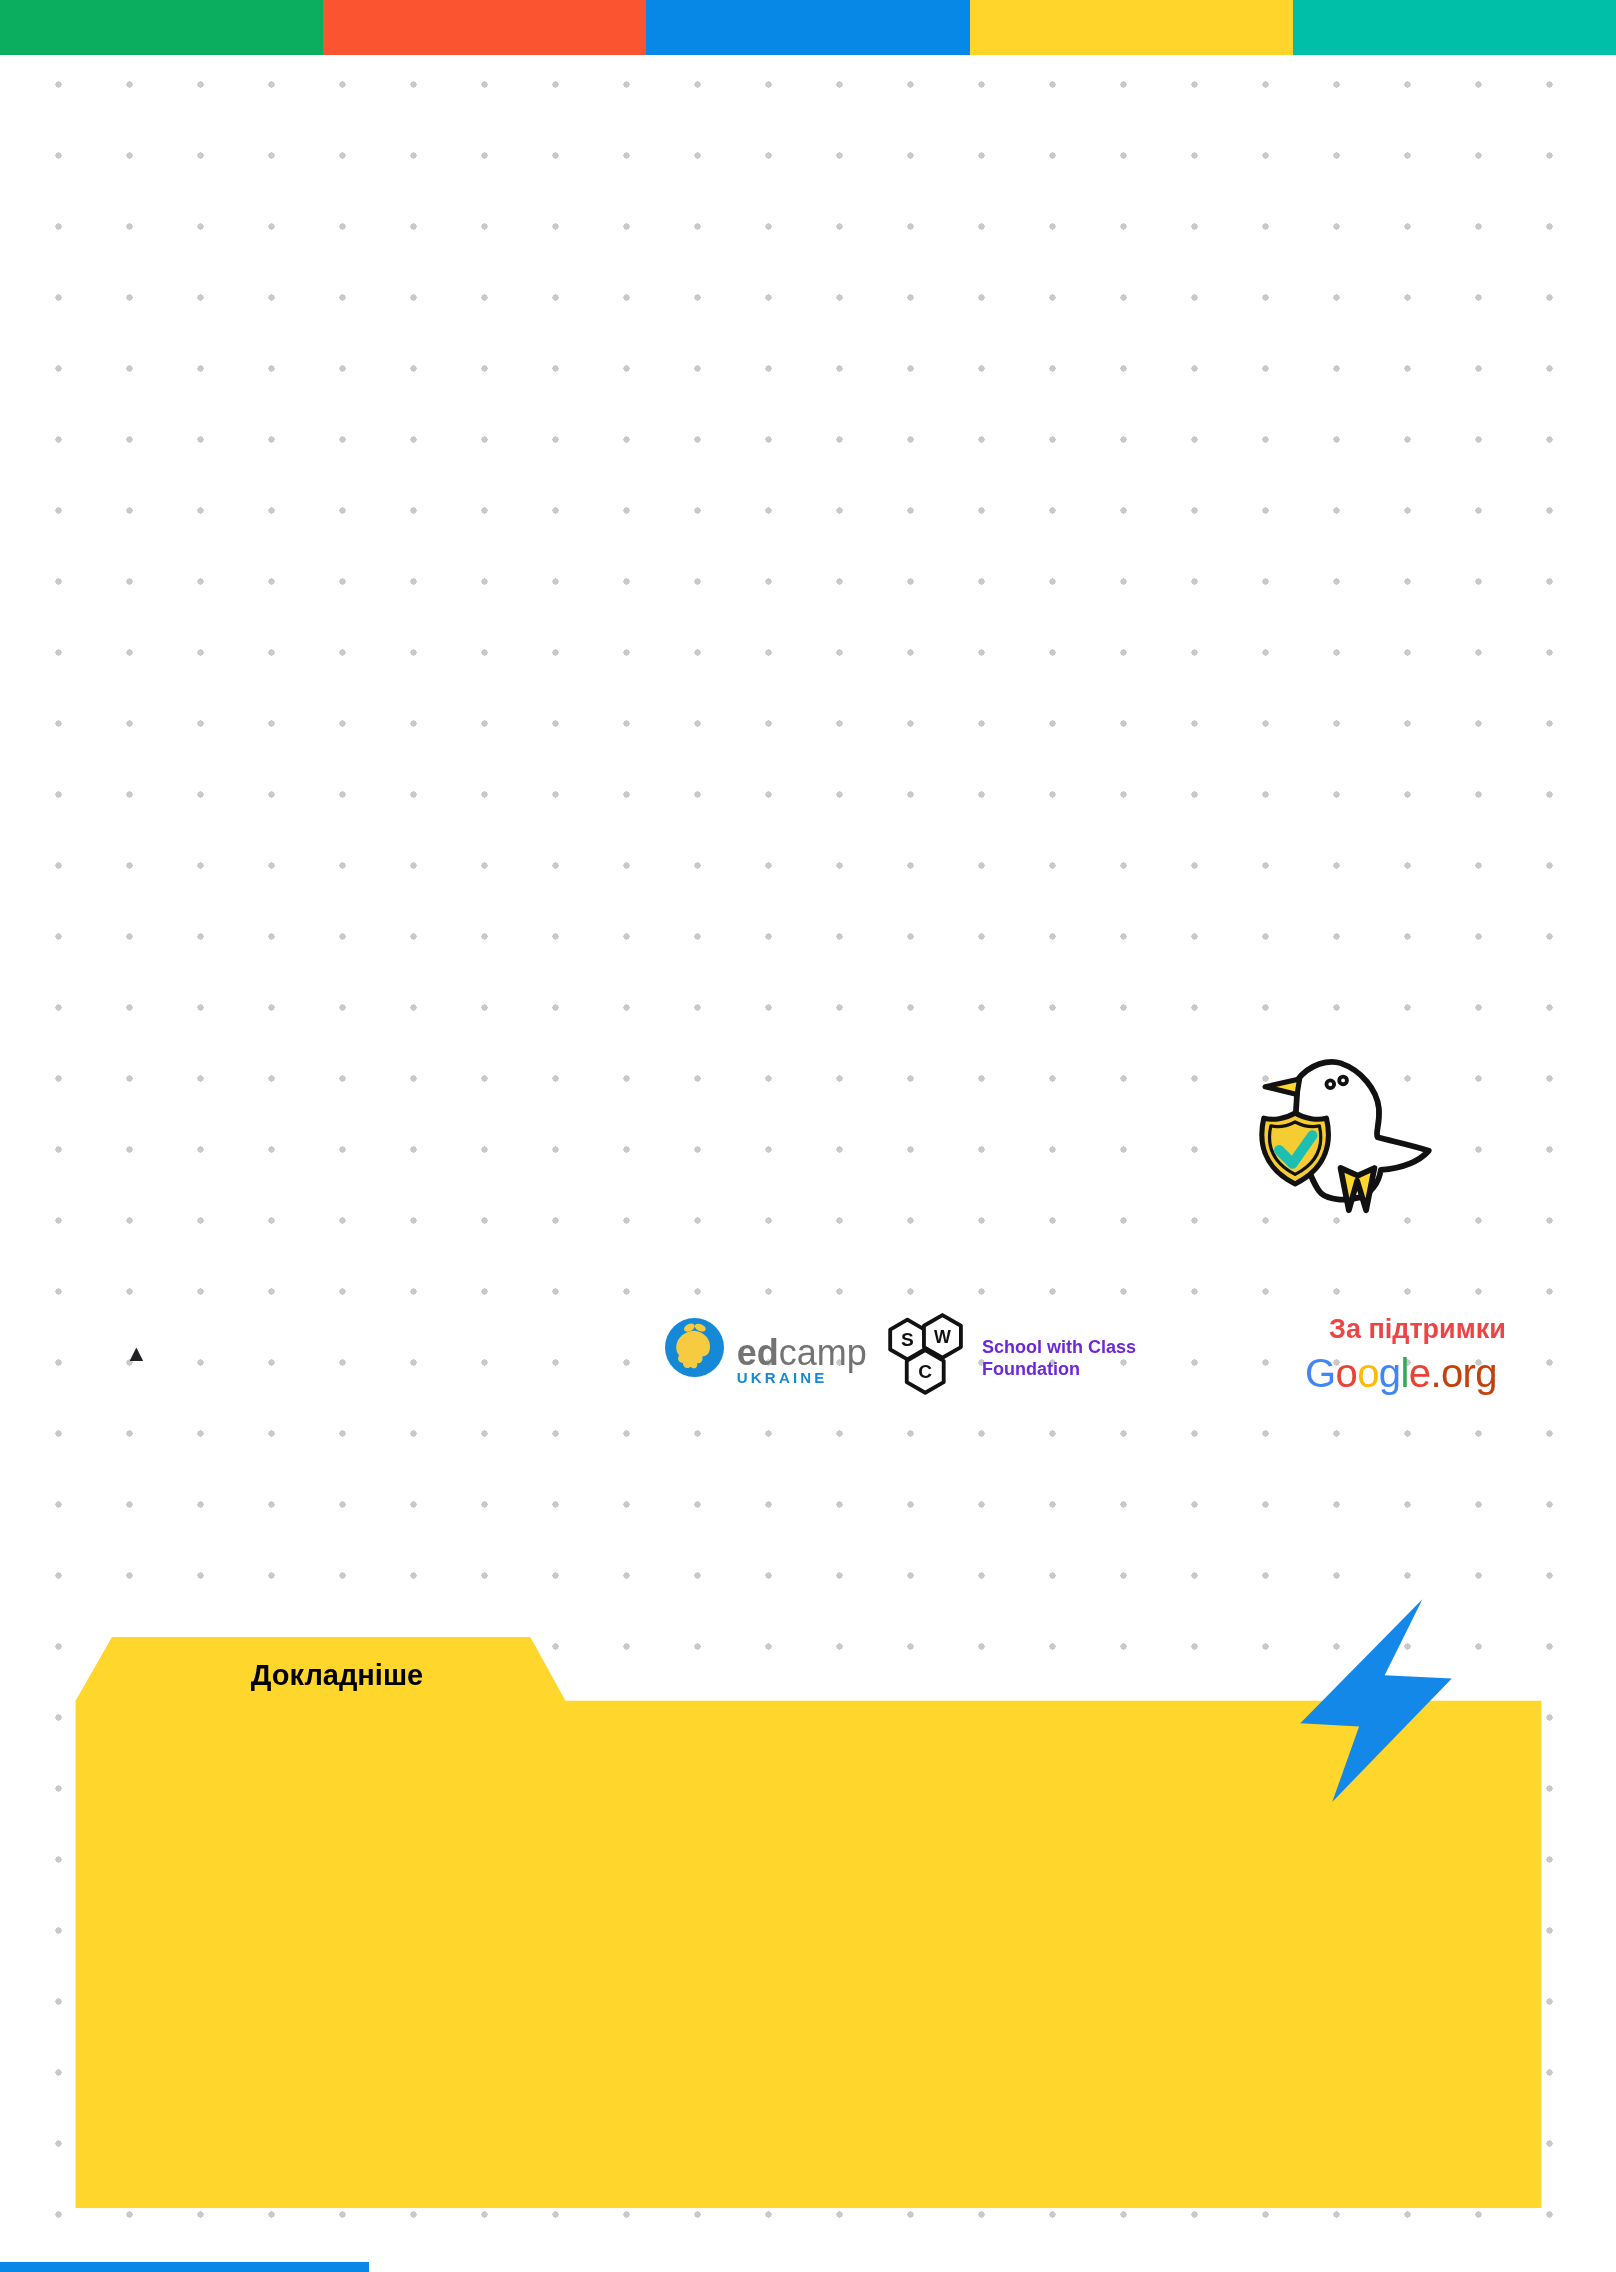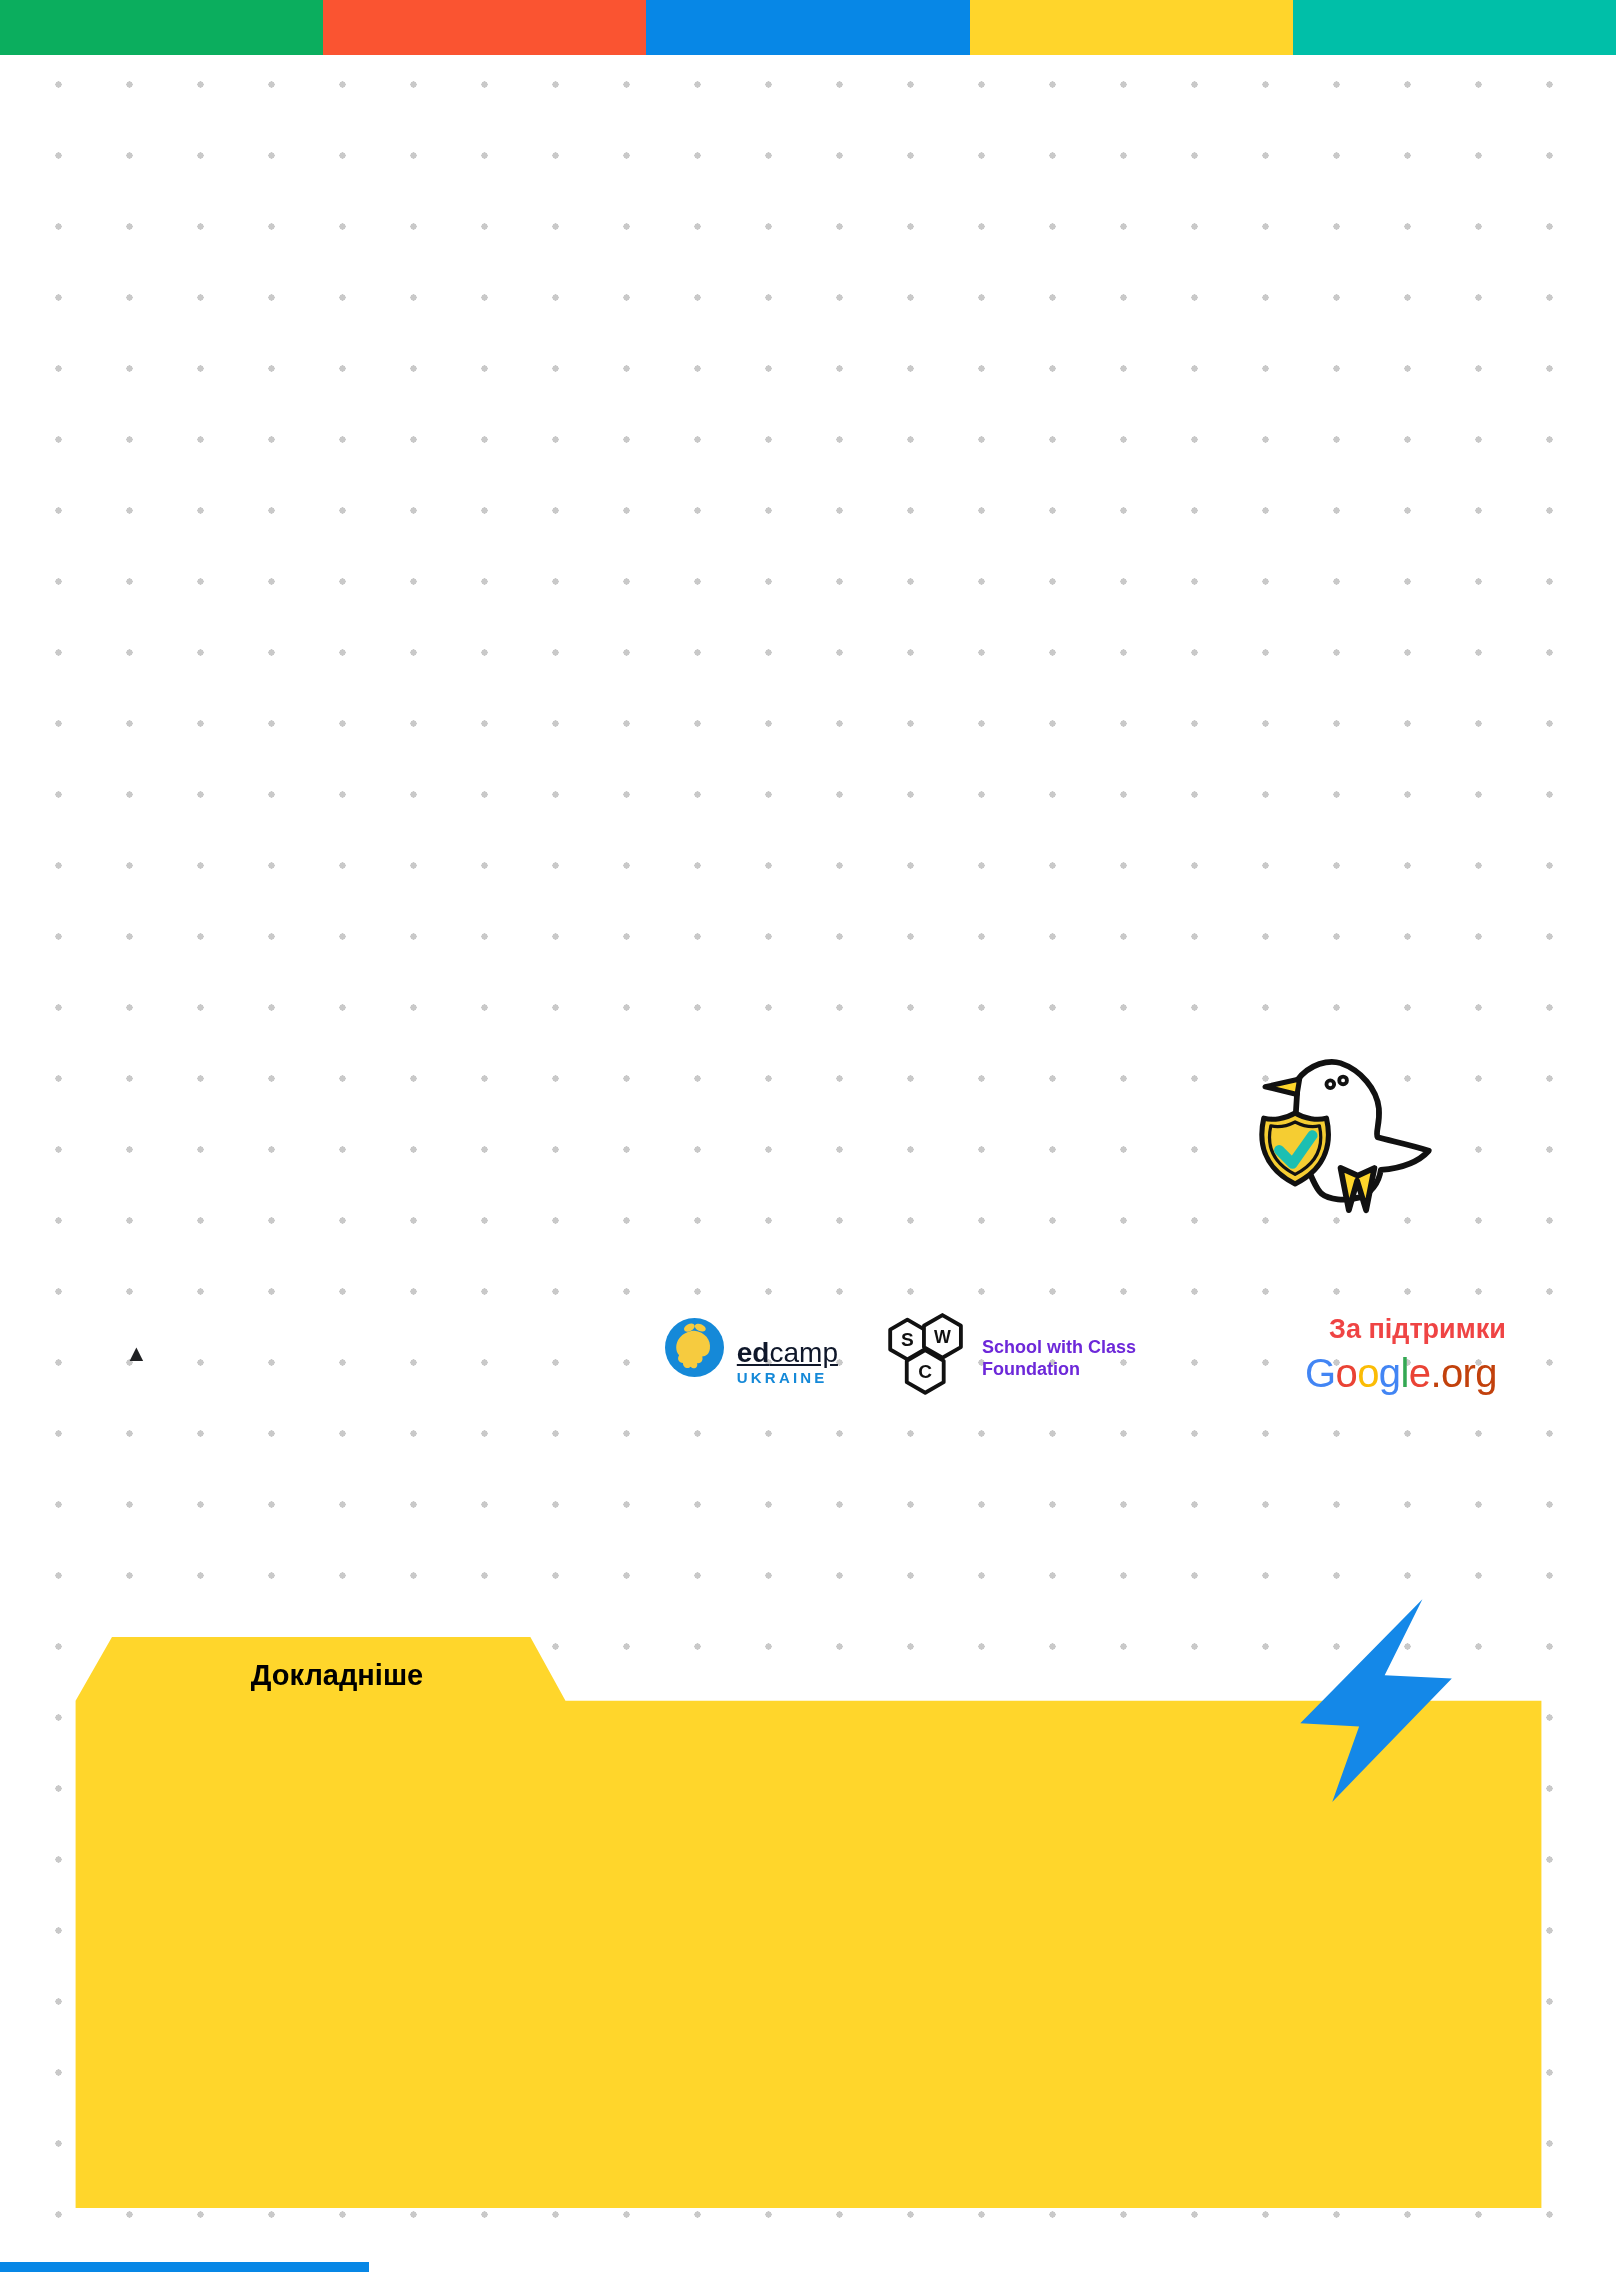--- a/index.html
+++ b/index.html
@@ -18,21 +18,21 @@
   .top-bar{position:absolute;left:0;top:0;width:1616px;height:55px;display:flex;z-index:4;}
   .top-bar .seg{flex:1 1 0;height:100%;}
   .abs{position:absolute;}
   
   .brand{left:120px;top:1331px;z-index:3;color:#202124;font-size:45px;font-weight:700;
          letter-spacing:-0.6px;white-space:nowrap;display:flex;align-items:baseline;}
   .brand .tri{font-size:23px;margin-left:5.1px;line-height:45px;}
   
   .edcamp{left:665px;top:1318px;z-index:3;display:flex;align-items:flex-start;}
   .edcamp-text{margin-left:12.8px;margin-top:20.5px;white-space:nowrap;}
-  .edcamp-line1{font-size:28px;color:#0f172a;line-height:28px;text-decoration:underline;}
+  .edcamp-line1{font-size:36px;color:#737373;line-height:28px;}
   .edcamp-line1 .b{font-weight:700;}
   .edcamp-line1 .l{font-weight:300;}
   .edcamp-sub{font-size:15px;font-weight:700;color:#1589D8;letter-spacing:3.2px;margin-top:2.6px;}
   .swc{left:885px;top:1309px;z-index:3;display:flex;align-items:flex-start;}
   .swc-text{margin-left:14px;margin-top:27px;font-size:18px;font-weight:700;color:#6d28d9;line-height:22px;white-space:nowrap;}
   
   .support-label{left:1329px;top:1314px;z-index:3;font-size:27px;font-weight:700;color:#ef4444;white-space:nowrap;}
   .google{left:1305px;top:1351px;z-index:3;font-size:40px;font-weight:500;letter-spacing:-0.6px;white-space:nowrap;}
   
   .folder-svg{left:75px;top:1637px;z-index:2;}

